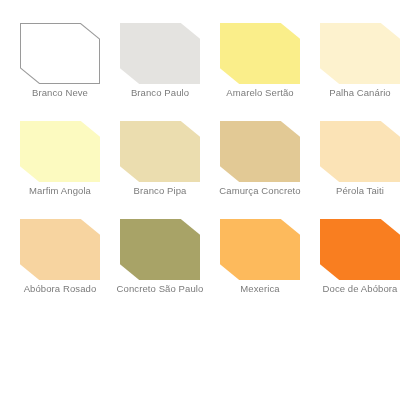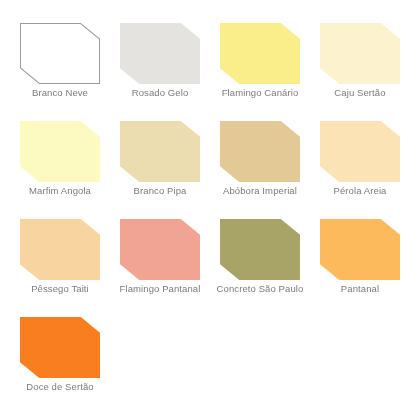--- a/index.html
+++ b/index.html
@@ -85,60 +85,56 @@
 <body>
 
 <div id="palette-board">
   <div class="swatch-grid">
       <div class="swatch-cell">
         <div class="swatch-chip outlined"></div>
         <div class="swatch-label">Branco Neve</div>
       </div>
       <div class="swatch-cell">
         <div class="swatch-chip" style="background: rgb(228, 227, 224);"></div>
-        <div class="swatch-label">Rosado Gelo</div>
+        <div class="swatch-label">Branco Paulo</div>
       </div>
       <div class="swatch-cell">
         <div class="swatch-chip" style="background: rgb(250, 238, 138);"></div>
-        <div class="swatch-label">Flamingo Canário</div>
+        <div class="swatch-label">Amarelo Sertão</div>
       </div>
       <div class="swatch-cell">
         <div class="swatch-chip" style="background: rgb(253, 242, 206);"></div>
-        <div class="swatch-label">Caju Sertão</div>
+        <div class="swatch-label">Palha Canário</div>
       </div>
       <div class="swatch-cell">
         <div class="swatch-chip" style="background: rgb(252, 250, 192);"></div>
         <div class="swatch-label">Marfim Angola</div>
       </div>
       <div class="swatch-cell">
         <div class="swatch-chip" style="background: rgb(235, 221, 175);"></div>
         <div class="swatch-label">Branco Pipa</div>
       </div>
       <div class="swatch-cell">
         <div class="swatch-chip" style="background: rgb(226, 201, 149);"></div>
-        <div class="swatch-label">Abóbora Imperial</div>
+        <div class="swatch-label">Camurça Concreto</div>
       </div>
       <div class="swatch-cell">
         <div class="swatch-chip" style="background: rgb(251, 227, 182);"></div>
-        <div class="swatch-label">Pérola Areia</div>
+        <div class="swatch-label">Pérola Taiti</div>
       </div>
       <div class="swatch-cell">
         <div class="swatch-chip" style="background: rgb(247, 212, 160);"></div>
-        <div class="swatch-label">Pêssego Taiti</div>
-      </div>
-      <div class="swatch-cell">
-        <div class="swatch-chip" style="background: rgb(242, 164, 148);"></div>
-        <div class="swatch-label">Flamingo Pantanal</div>
+        <div class="swatch-label">Abóbora Rosado</div>
       </div>
       <div class="swatch-cell">
         <div class="swatch-chip" style="background: rgb(168, 163, 103);"></div>
         <div class="swatch-label">Concreto São Paulo</div>
       </div>
       <div class="swatch-cell">
         <div class="swatch-chip" style="background: rgb(253, 186, 92);"></div>
-        <div class="swatch-label">Pantanal</div>
+        <div class="swatch-label">Mexerica</div>
       </div>
       <div class="swatch-cell">
         <div class="swatch-chip" style="background: rgb(249, 126, 32);"></div>
-        <div class="swatch-label">Doce de Sertão</div>
+        <div class="swatch-label">Doce de Abóbora</div>
       </div>
     </div>
 </div>
 
 </body></html>

